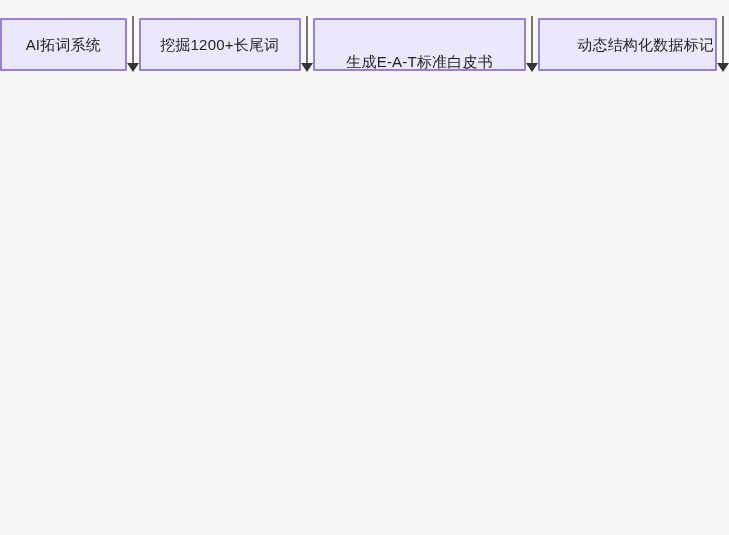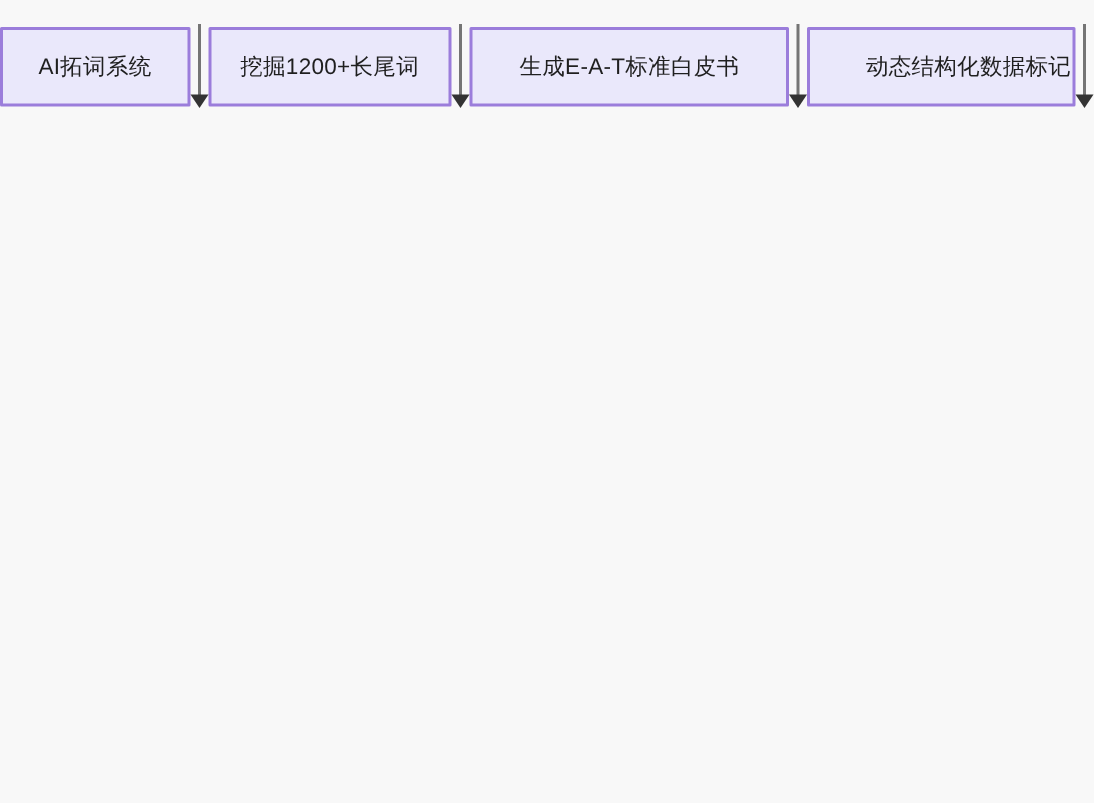--- a/index.html
+++ b/index.html
@@ -42,21 +42,21 @@
     justify-content: center;
     color: #1f1f1f;
     font-size: 15px;
     line-height: 1;
     letter-spacing: 0.2px;
     white-space: nowrap;
   }
 
   .flow-node.w1 { width: 148px; }
   .flow-node.w2 { width: 190px; }
-  .flow-node.w3 { width: 250px; }
+  .flow-node.w3 { width: 250px; align-items: flex-end; }
   .flow-node.w4 { width: 203px; padding-left: 36px; }
   .flow-node.w5 { width: 237px; }
 
   .flow-connector {
     position: relative;
     width: 14px;
     height: 56px;
     display: flex;
     justify-content: center;
   }

